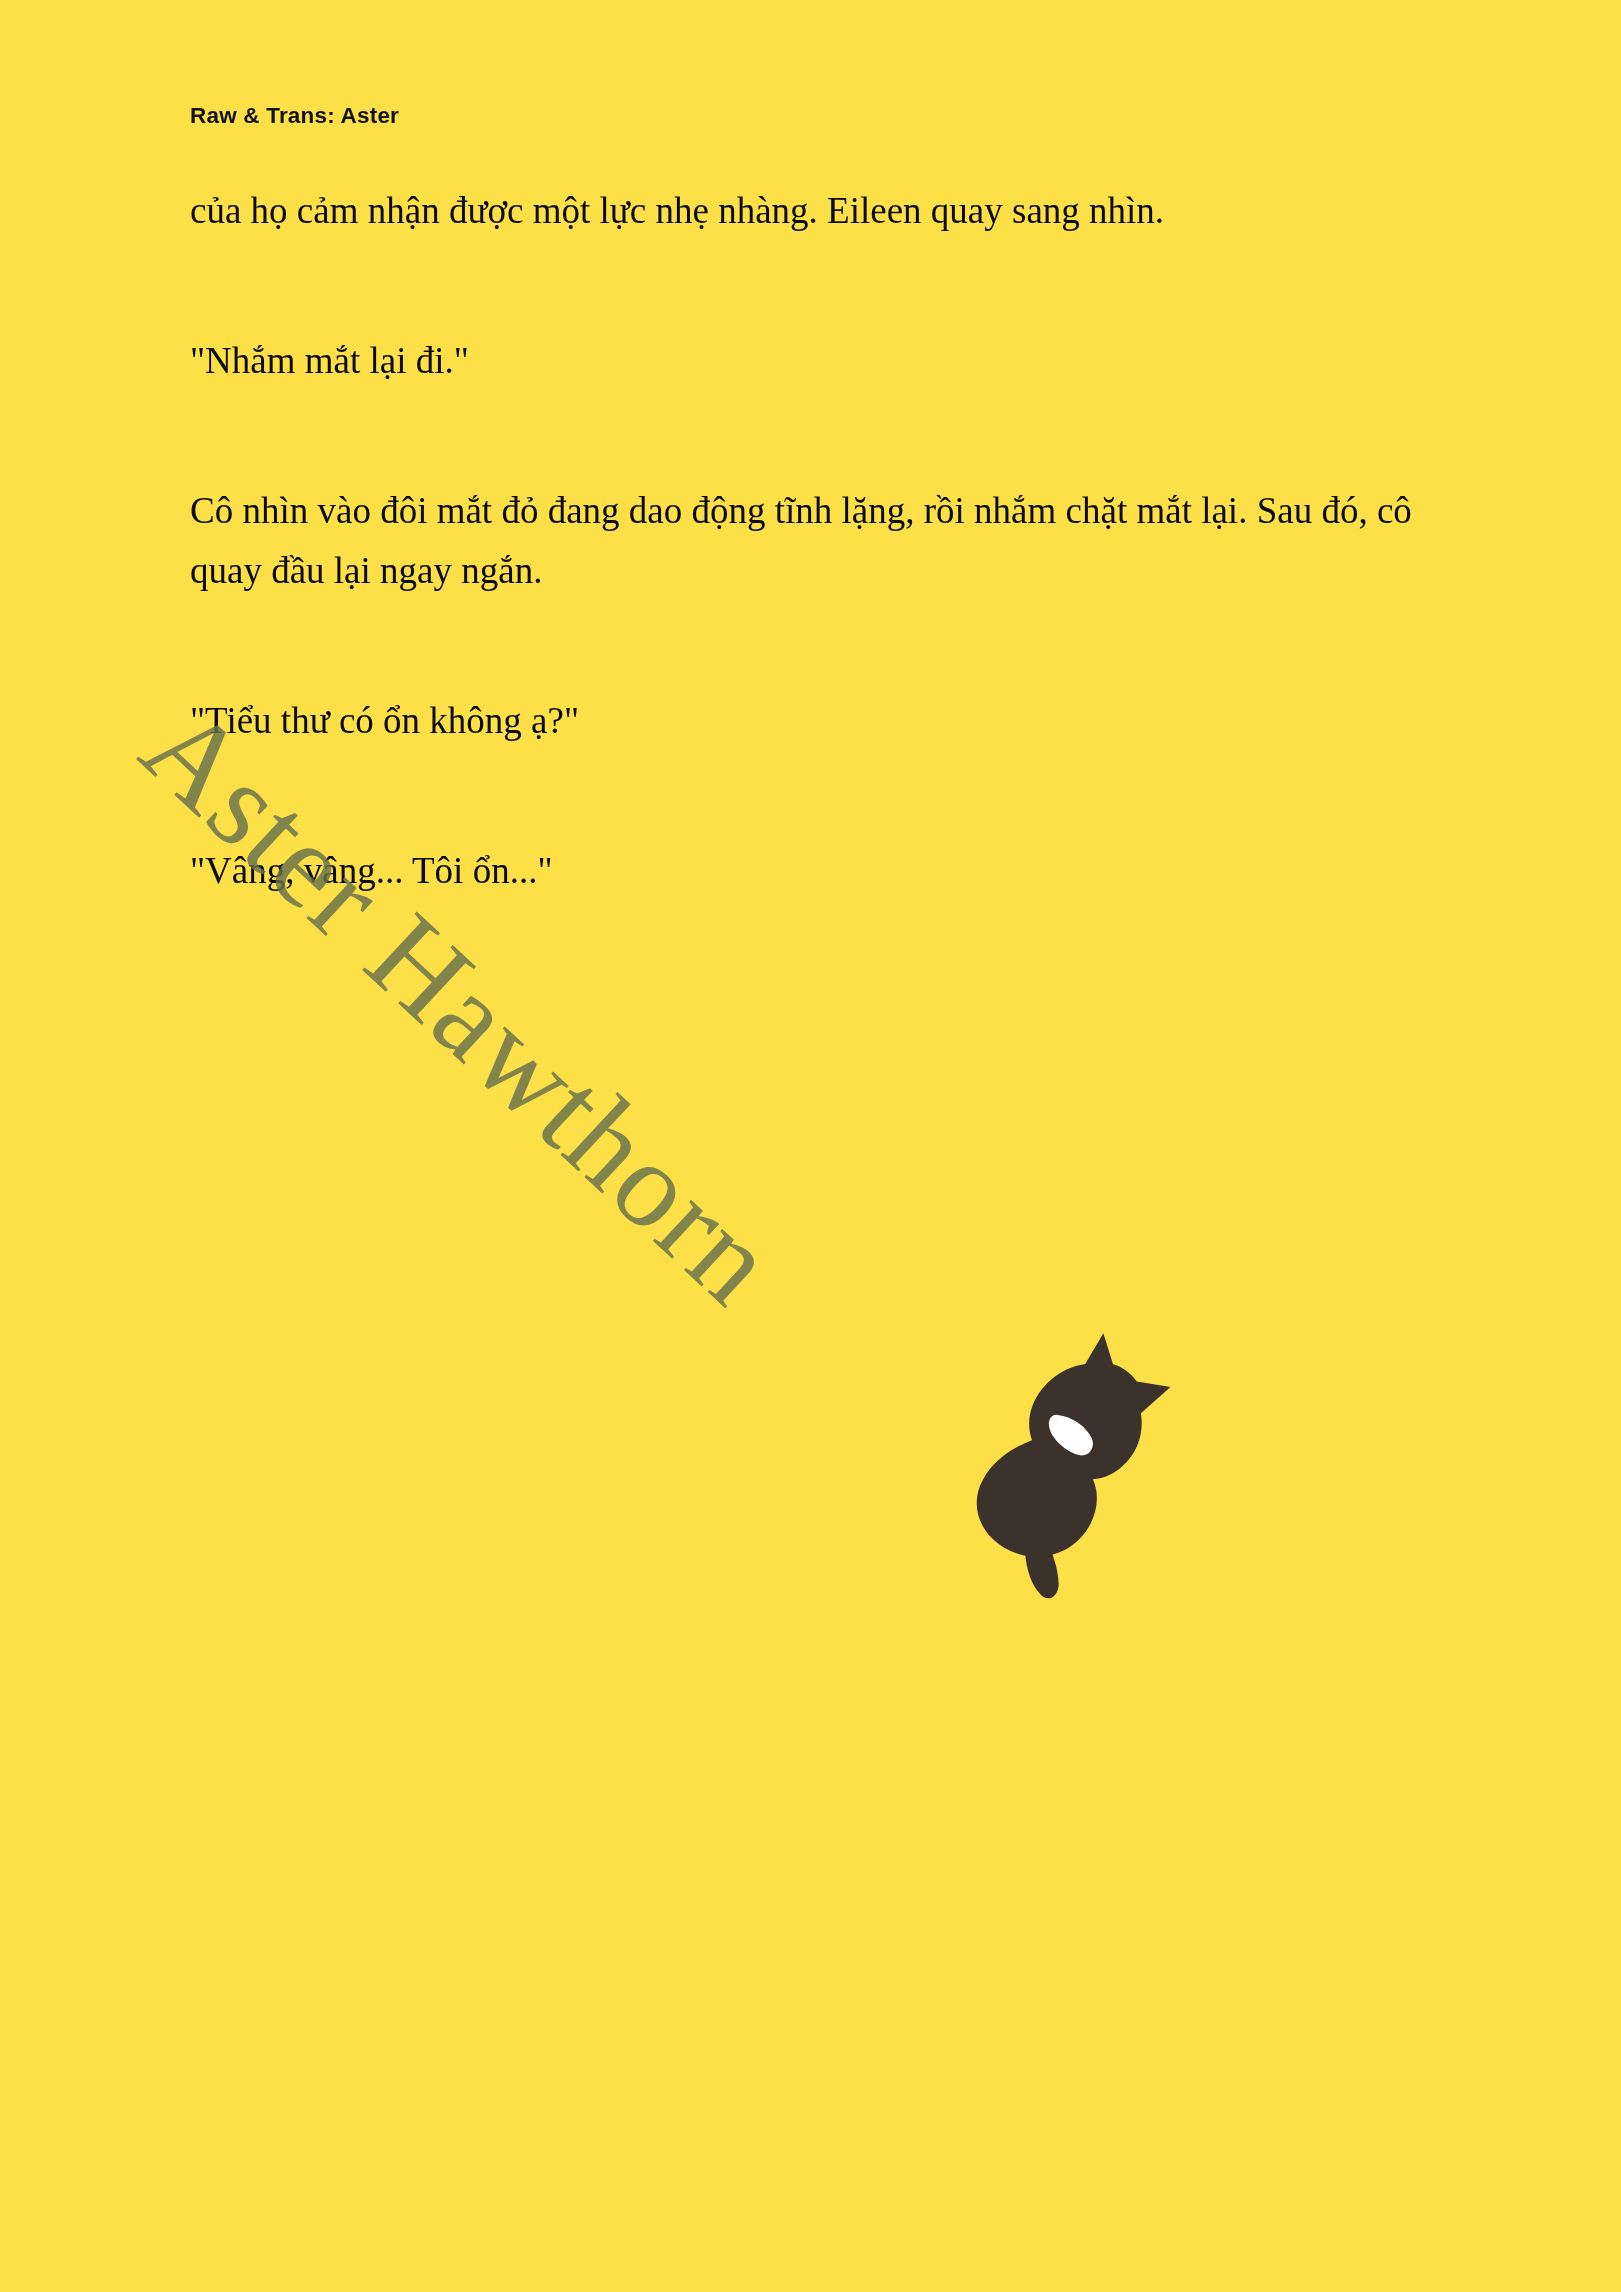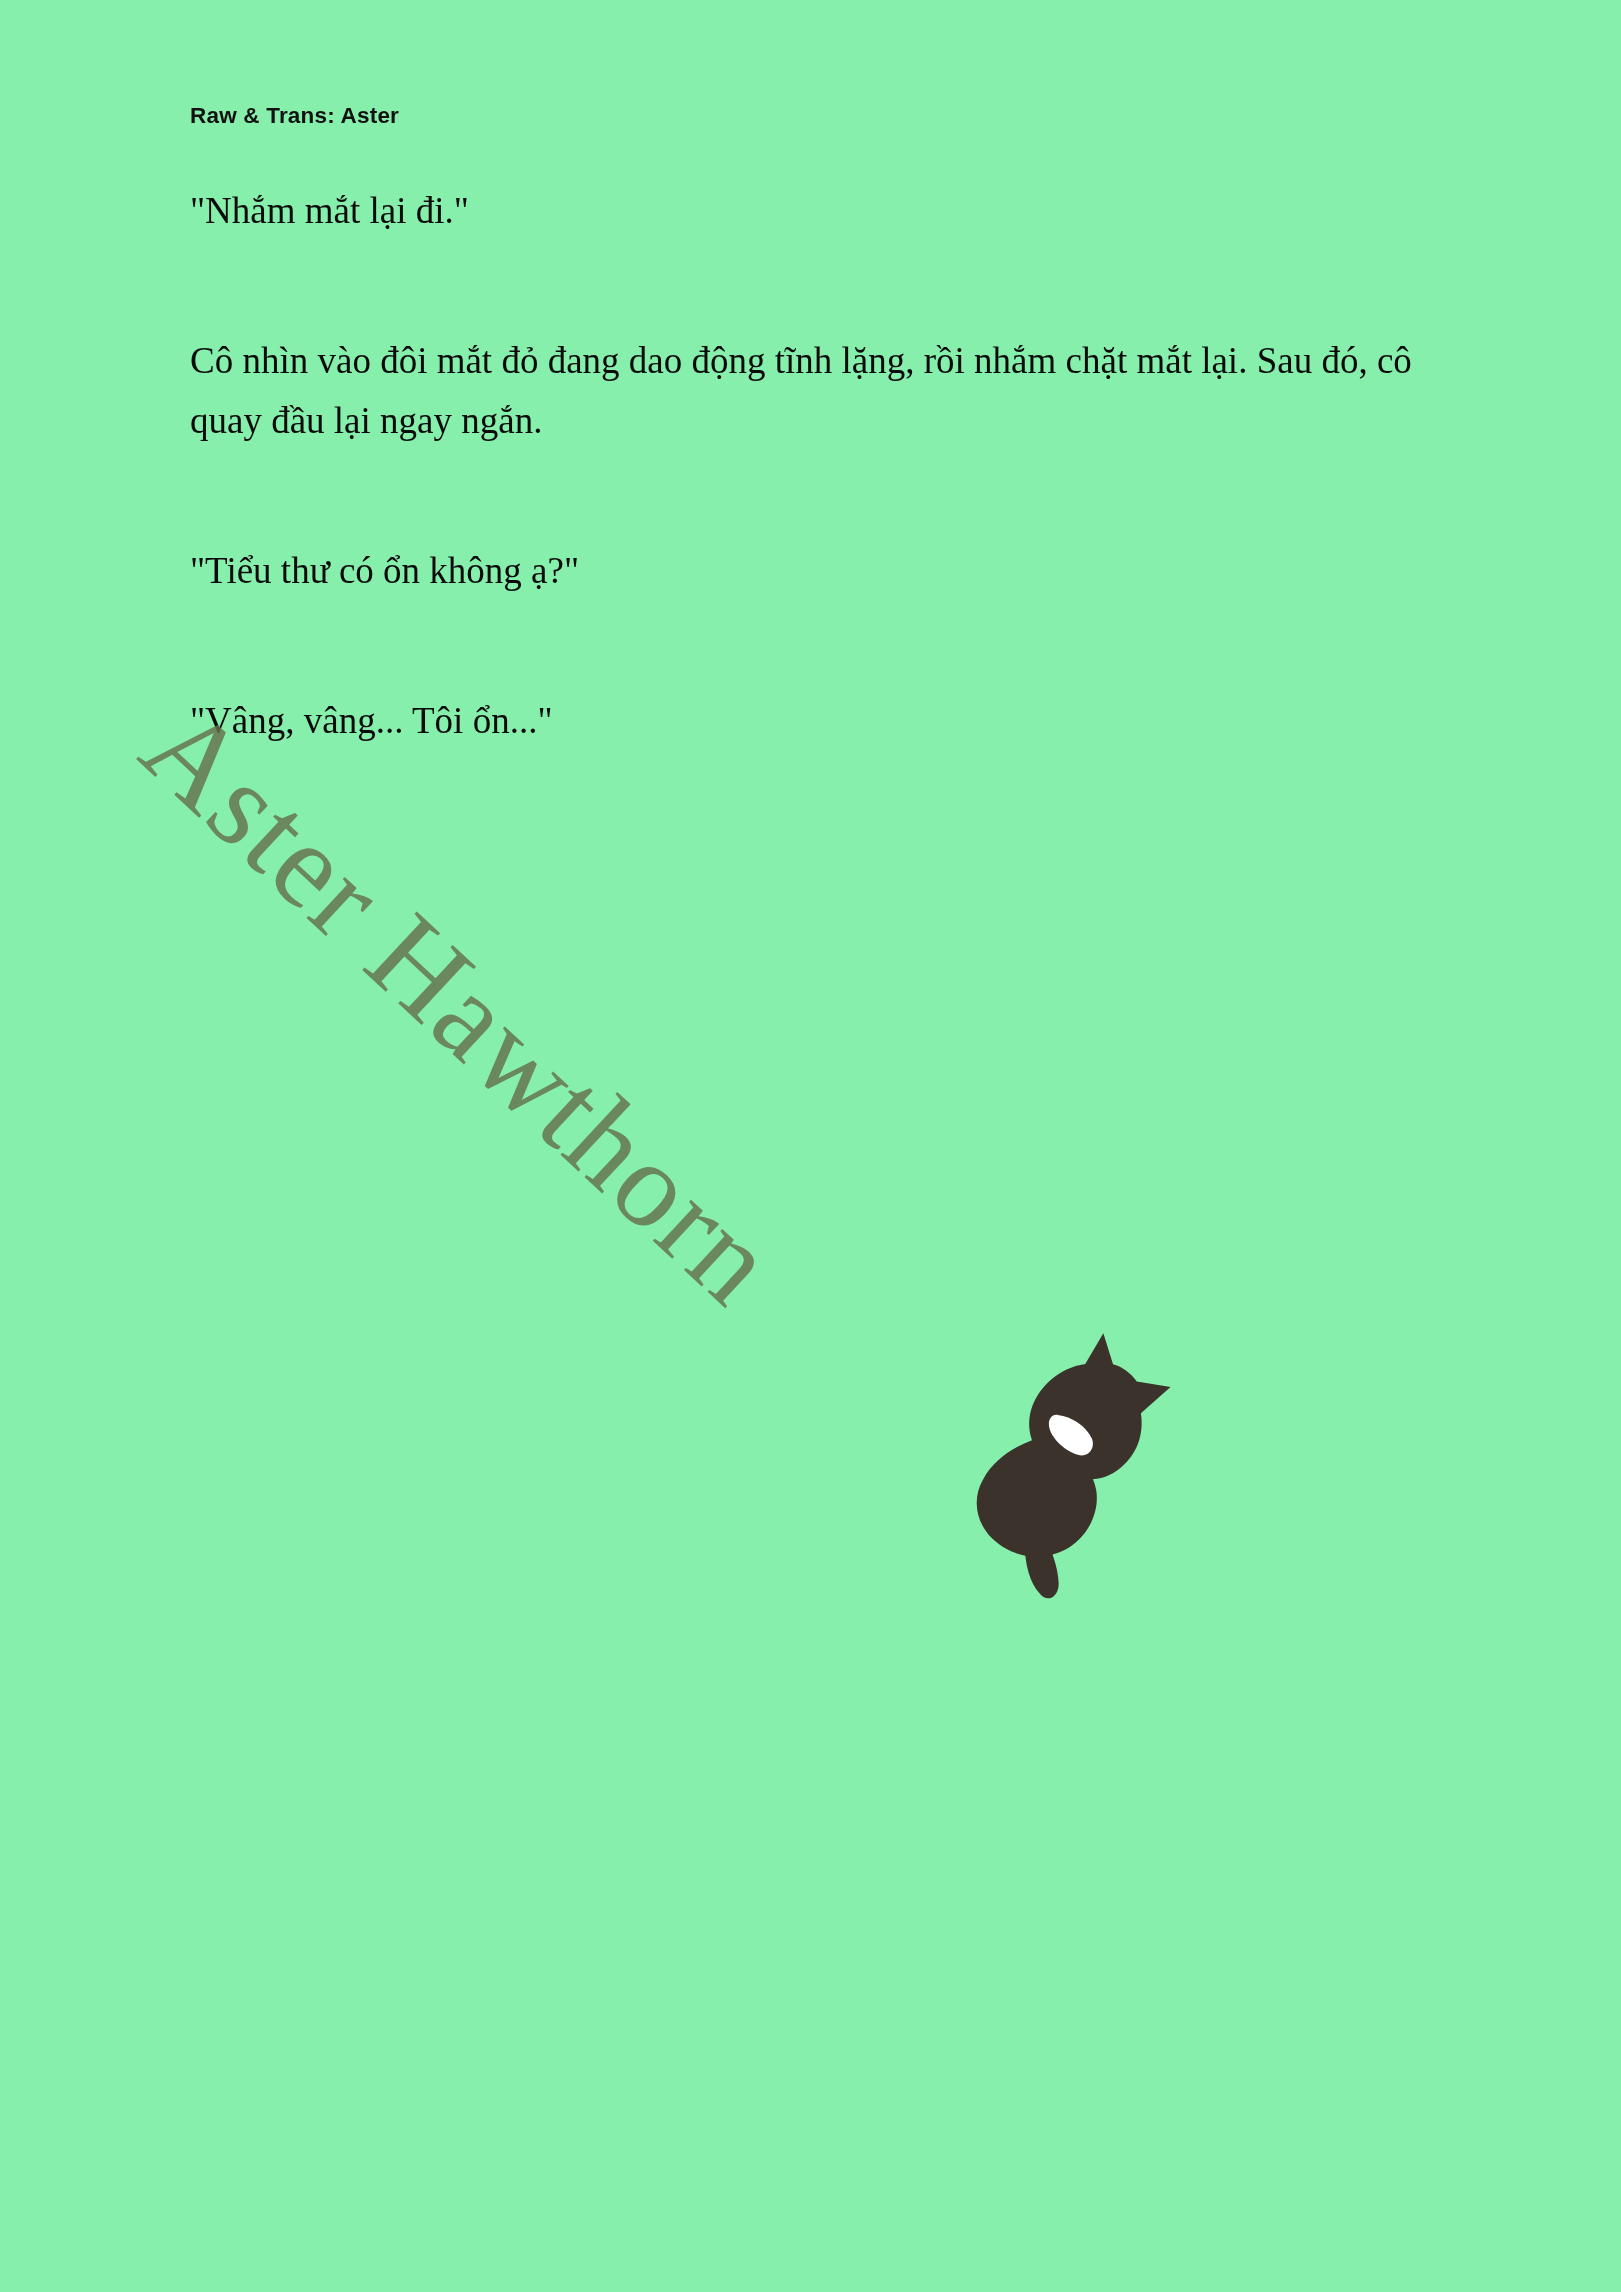--- a/index.html
+++ b/index.html
@@ -8,21 +8,21 @@
     background: #ffffff;
   }
   body {
     font-family: "Liberation Serif", serif;
     color: #000000;
   }
   .page {
     position: relative;
     width: 1621px;
     height: 2293px;
-    background: #86efac;
+    background: #fde047;
     overflow: hidden;
     box-sizing: border-box;
   }
   .header {
     position: absolute;
     top: 103px;
     left: 190px;
     font-family: "Liberation Sans", sans-serif;
     font-size: 22.5px;
     font-weight: bold;
@@ -80,20 +80,21 @@
   }
 </style>
 </head>
 <body>
 
 <div class="page">
 
   <div class="header">Raw &amp; Trans: Aster</div>
 
   <div class="content">
+    <p class="para gap-large">của họ cảm nhận được một lực nhẹ nhàng. Eileen quay sang nhìn.</p>
     <p class="para gap-large">"Nhắm mắt lại đi."</p>
     <p class="para gap-large">Cô nhìn vào đôi mắt đỏ đang dao động tĩnh lặng, rồi nhắm chặt mắt lại. Sau đó, cô quay đầu lại ngay ngắn.</p>
     <p class="para gap-large">"Tiểu thư có ổn không ạ?"</p>
     <p class="para gap-large">"Vâng, vâng... Tôi ổn..."</p>
   </div>
 
   <div class="watermark">
     <div class="watermark-text">Aster Hawthorn</div>
   </div>
 

